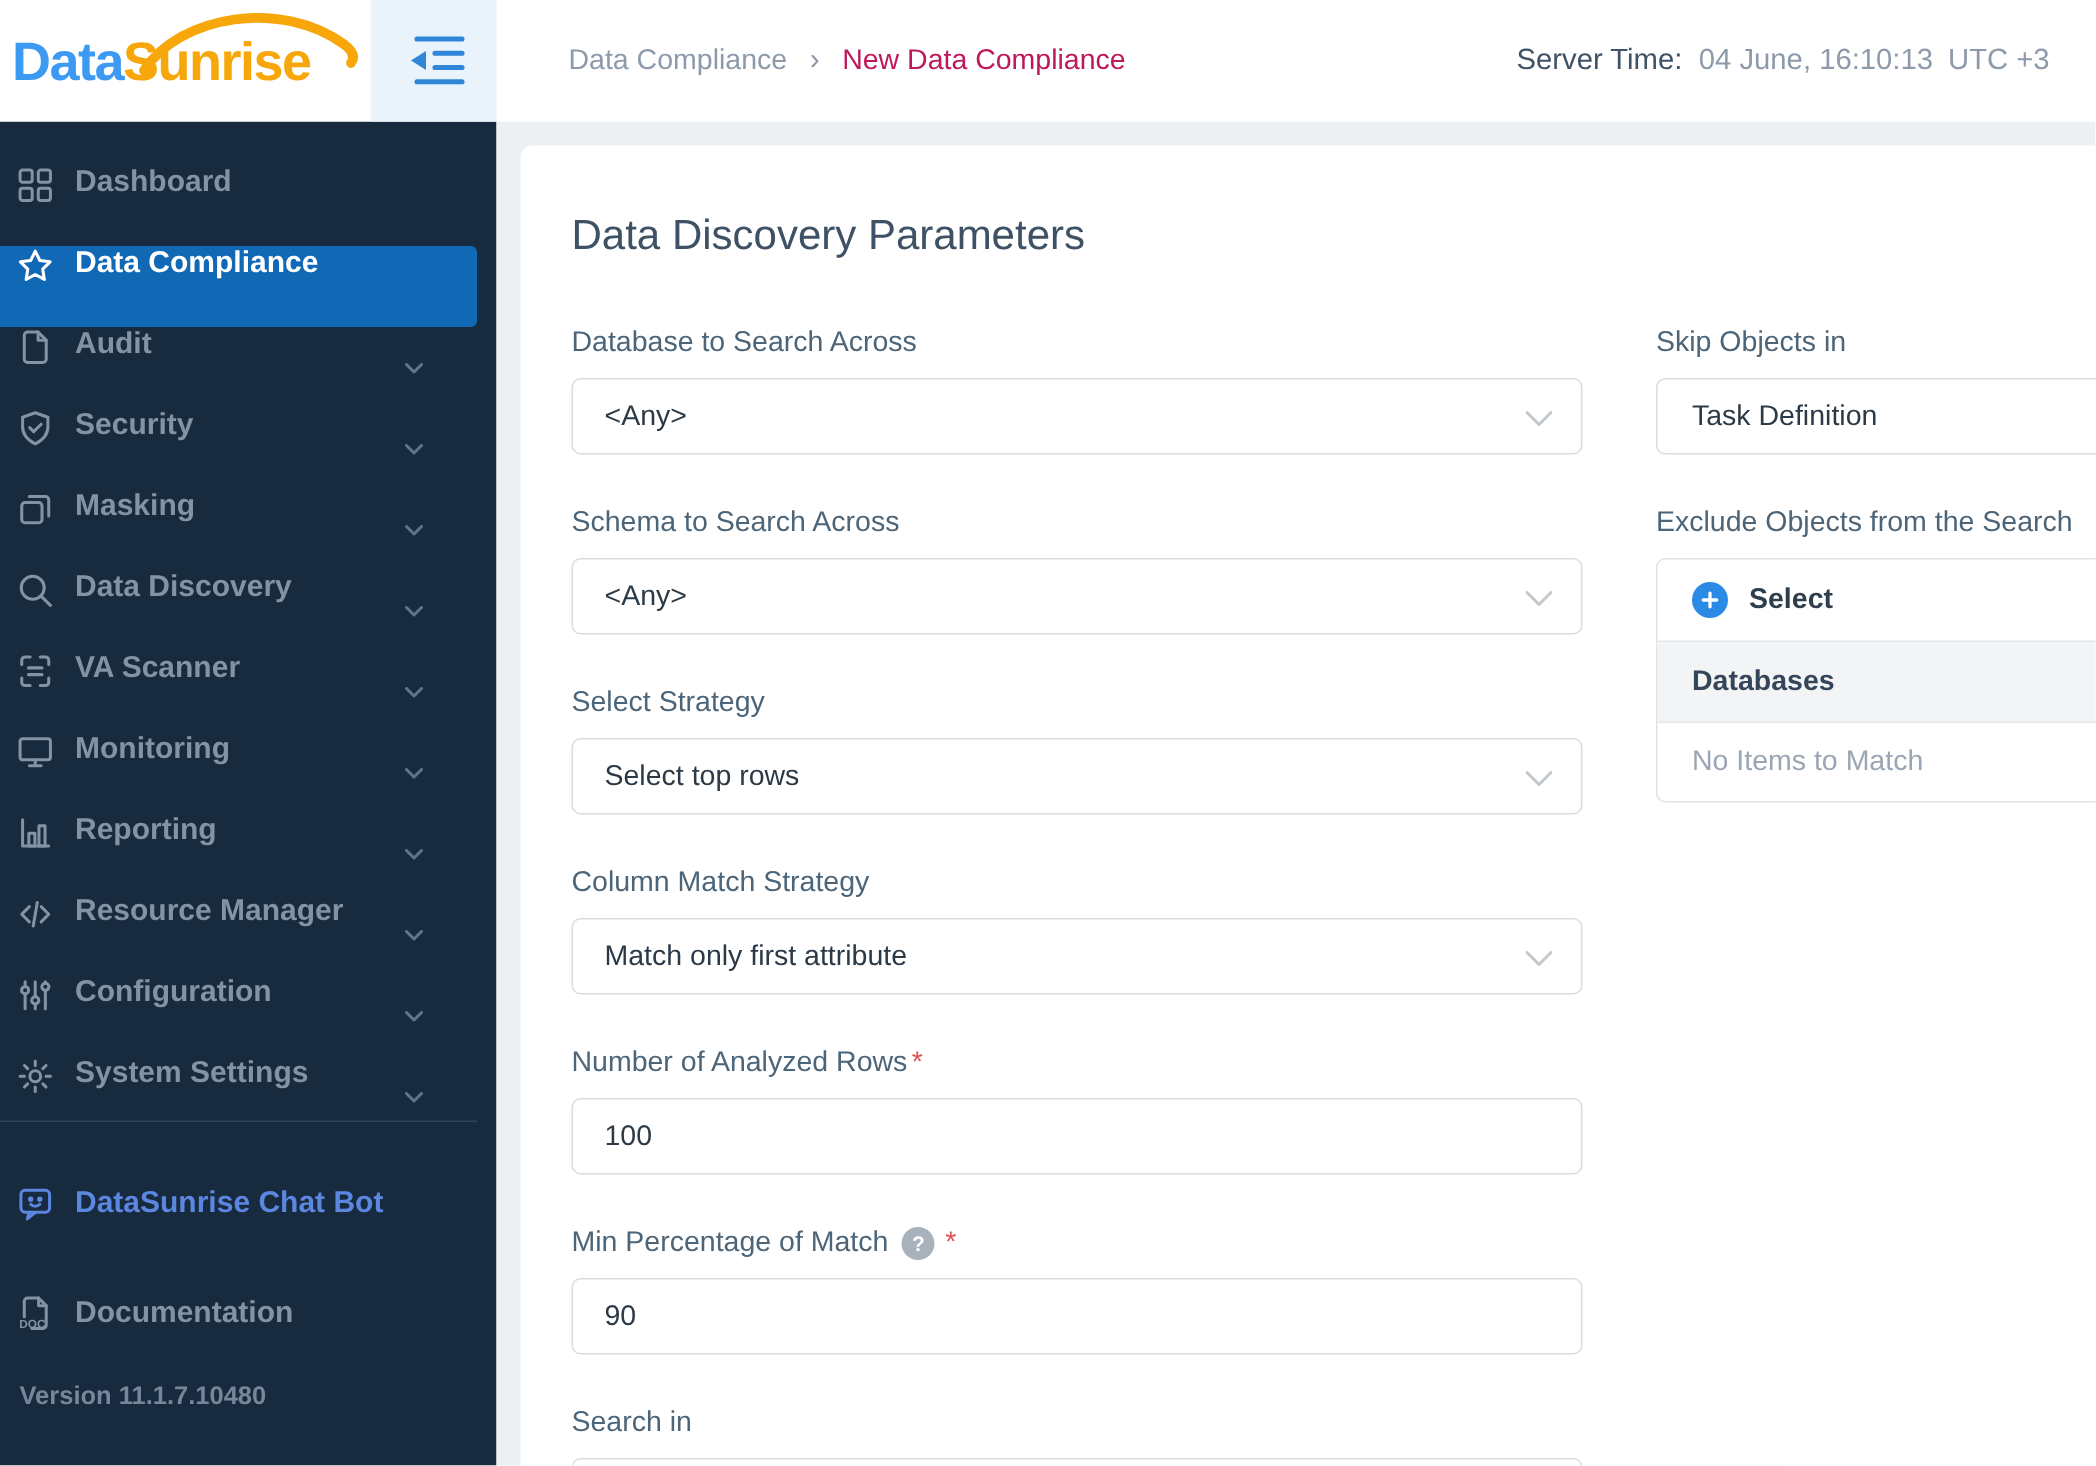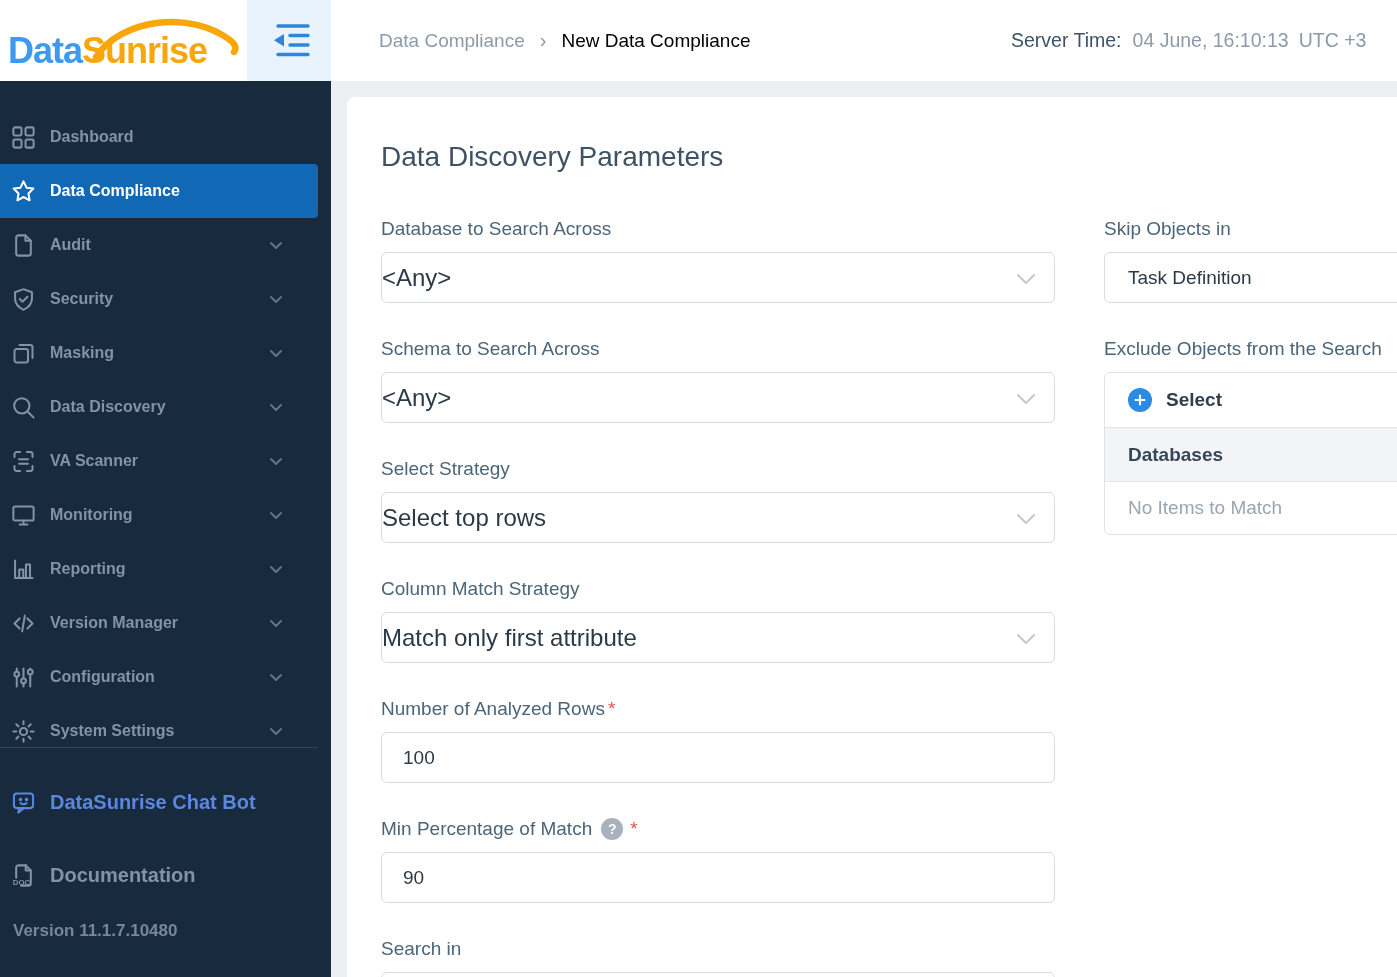--- a/index.html
+++ b/index.html
@@ -3,37 +3,37 @@
 <meta charset="utf-8">
 <style>
   html,body{margin:0;padding:0;}
   body{
     width:1397px;height:977px;position:relative;overflow:hidden;background:#fff;
     font-family:"Liberation Sans", sans-serif;
     -webkit-font-smoothing:antialiased;
   }
   
   .header{position:absolute;left:0;top:0;width:1397px;height:81px;background:#fff;z-index:5;}
-  .logo{position:absolute;left:8px;top:10px;height:81px;display:flex;align-items:center;font-size:36px;font-weight:700;letter-spacing:-1px;}
+  .logo{position:absolute;left:8px;top:0;height:81px;display:flex;align-items:center;font-size:36px;font-weight:700;letter-spacing:-1px;}
   .logo .p1{color:#3d9af2;}
   .logo .p2{color:#f7a70a;}
   .logo-arc{position:absolute;left:84px;top:2px;pointer-events:none;}
   .toggle{position:absolute;left:247px;top:0;width:84px;height:81px;background:#e9f3fc;display:flex;align-items:center;justify-content:center;cursor:pointer;}
   .breadcrumb{position:absolute;left:379px;top:0;height:81px;display:flex;align-items:center;gap:15px;font-size:19px;}
   .crumb-parent{color:#8c9aa9;cursor:pointer;}
   .crumb-sep{color:#8c9aa9;font-size:20px;}
-  .crumb-current{color:#000000;}
+  .crumb-current{color:#be185d;}
   .server{position:absolute;left:988px;top:0;height:81px;display:flex;align-items:center;font-size:19.5px;}
   .server-label{color:#3f5266;margin-right:11px;margin-left:23px;}
   .server-time{color:#8c9aa9;}
   .server-tz{color:#8c9aa9;margin-left:10px;}
   
   .sidebar{position:absolute;left:0;top:81px;width:331px;height:896px;background:#182a3d;}
   .nav{position:absolute;left:0;top:0;width:331px;height:666px;overflow:hidden;padding-top:29px;box-sizing:border-box;}
-  .nav-item{position:relative;height:54px;display:flex;align-items:center;color:#8193a5;font-size:16px;font-weight:600;cursor:pointer;}
+  .nav-item{position:relative;height:54px;display:flex;align-items:flex-start;color:#8193a5;font-size:20px;font-weight:600;cursor:pointer;}
   .nav-item svg.ic{position:absolute;left:10px;}
   .nav-item .lbl{margin-left:50px;white-space:nowrap;}
   .nav-item .chev{position:absolute;left:270px;top:24px;color:#60748a;}
   .nav-item.active{background:#1168b4;width:318px;border-radius:0 4px 4px 0;color:#fff;}
   .nav-divider{position:absolute;left:0;top:666px;width:318px;height:1px;background:#32445a;}
   .side-bottom{position:absolute;height:54px;display:flex;align-items:center;font-size:20px;cursor:pointer;width:318px;}
   .side-bottom svg.ic{position:absolute;left:10px;}
   .side-bottom .lbl{margin-left:50px;white-space:nowrap;}
   .chatbot{top:694px;color:#5b87e0;font-weight:700;}
   .docs{top:767px;color:#8193a5;font-weight:600;}
@@ -41,21 +41,21 @@
   
   .content{position:absolute;left:331px;top:81px;width:1066px;height:946px;background:#edf0f3;}
   .card{position:absolute;left:16px;top:16px;width:1100px;height:1010px;background:#fff;border-radius:8px;}
   .card-inner{position:relative;padding:42px 0 0 34px;}
   .page-title{font-size:28px;line-height:36px;color:#3e5165;font-weight:400;margin:0 0 41px 0;}
   .field{width:674px;margin-bottom:33px;}
   .flabel{font-size:19px;color:#4c6579;line-height:26px;margin-bottom:10px;display:flex;align-items:center;}
   .req{color:#e05252;margin-left:3px;}
   .help{width:22px;height:22px;border-radius:50%;background:#a7b2bd;color:#fff;font-size:14px;font-weight:700;display:inline-flex;align-items:center;justify-content:center;margin-left:9px;cursor:pointer;}
   .help + .req{margin-left:7px;}
-  .fbox{position:relative;height:51px;border:1px solid #d8dde2;border-radius:6px;box-sizing:border-box;display:flex;align-items:center;font-size:24px;color:#2c3a47;background:#fff;}
+  .fbox{position:relative;height:51px;border:1px solid #d8dde2;border-radius:6px;box-sizing:border-box;display:flex;align-items:center;padding-left:21px;font-size:19px;color:#2c3a47;background:#fff;}
   .fbox.select{cursor:pointer;}
   .fbox .chevd{position:absolute;right:19px;top:21px;}
   input.finput{display:block;width:674px;height:51px;border:1px solid #d8dde2;border-radius:6px;box-sizing:border-box;padding:0 0 0 21px;font-size:19px;color:#2c3a47;font-family:inherit;outline:none;background:#fff;}
   .segwrap{position:relative;width:674px;height:50px;border:1px solid #d8dde2;border-radius:6px;box-sizing:border-box;background:#fff;}
   
   .rightcol{position:absolute;left:757px;top:119px;width:360px;}
   .rbox{height:51px;border:1px solid #d8dde2;border-radius:6px;box-sizing:border-box;display:flex;align-items:center;padding-left:23px;font-size:19px;color:#2c3a47;background:#fff;cursor:pointer;}
   .rgap{height:33px;}
   .panel{border:1px solid #dfe3e7;border-radius:6px;overflow:hidden;background:#fff;}
   .row-select{height:54px;display:flex;align-items:center;padding-left:23px;gap:14px;font-weight:700;font-size:19px;color:#2f3e4d;border-bottom:1px solid #e4e7ea;cursor:pointer;}
@@ -195,21 +195,21 @@
           <path d="M1 1l5 5 5-5" stroke="currentColor" stroke-width="2" stroke-linecap="round" stroke-linejoin="round"></path>
         </svg>
     </div>
 
     <div class="nav-item">
       <svg class="ic" width="27" height="27" viewBox="0 0 24 24" fill="none" stroke="currentColor" stroke-width="1.8" stroke-linecap="round" stroke-linejoin="round">
         <path d="M8.5 7.5L4 12l4.5 4.5"></path>
           <path d="M15.5 7.5L20 12l-4.5 4.5"></path>
           <path d="M13.2 5l-2.4 14"></path>
       </svg>
-      <span class="lbl">Version Manager</span>
+      <span class="lbl">Resource Manager</span>
       <svg class="chev" width="12" height="8" viewBox="0 0 12 8" fill="none">
           <path d="M1 1l5 5 5-5" stroke="currentColor" stroke-width="2" stroke-linecap="round" stroke-linejoin="round"></path>
         </svg>
     </div>
 
     <div class="nav-item">
       <svg class="ic" width="27" height="27" viewBox="0 0 24 24" fill="none" stroke="currentColor" stroke-width="1.8" stroke-linecap="round" stroke-linejoin="round">
         <path d="M6 4v16M12 4v16M18 4v16"></path>
         <circle cx="6" cy="9" r="2.1" fill="#182a3d"></circle>
           <circle cx="12" cy="15" r="2.1" fill="#182a3d"></circle>

